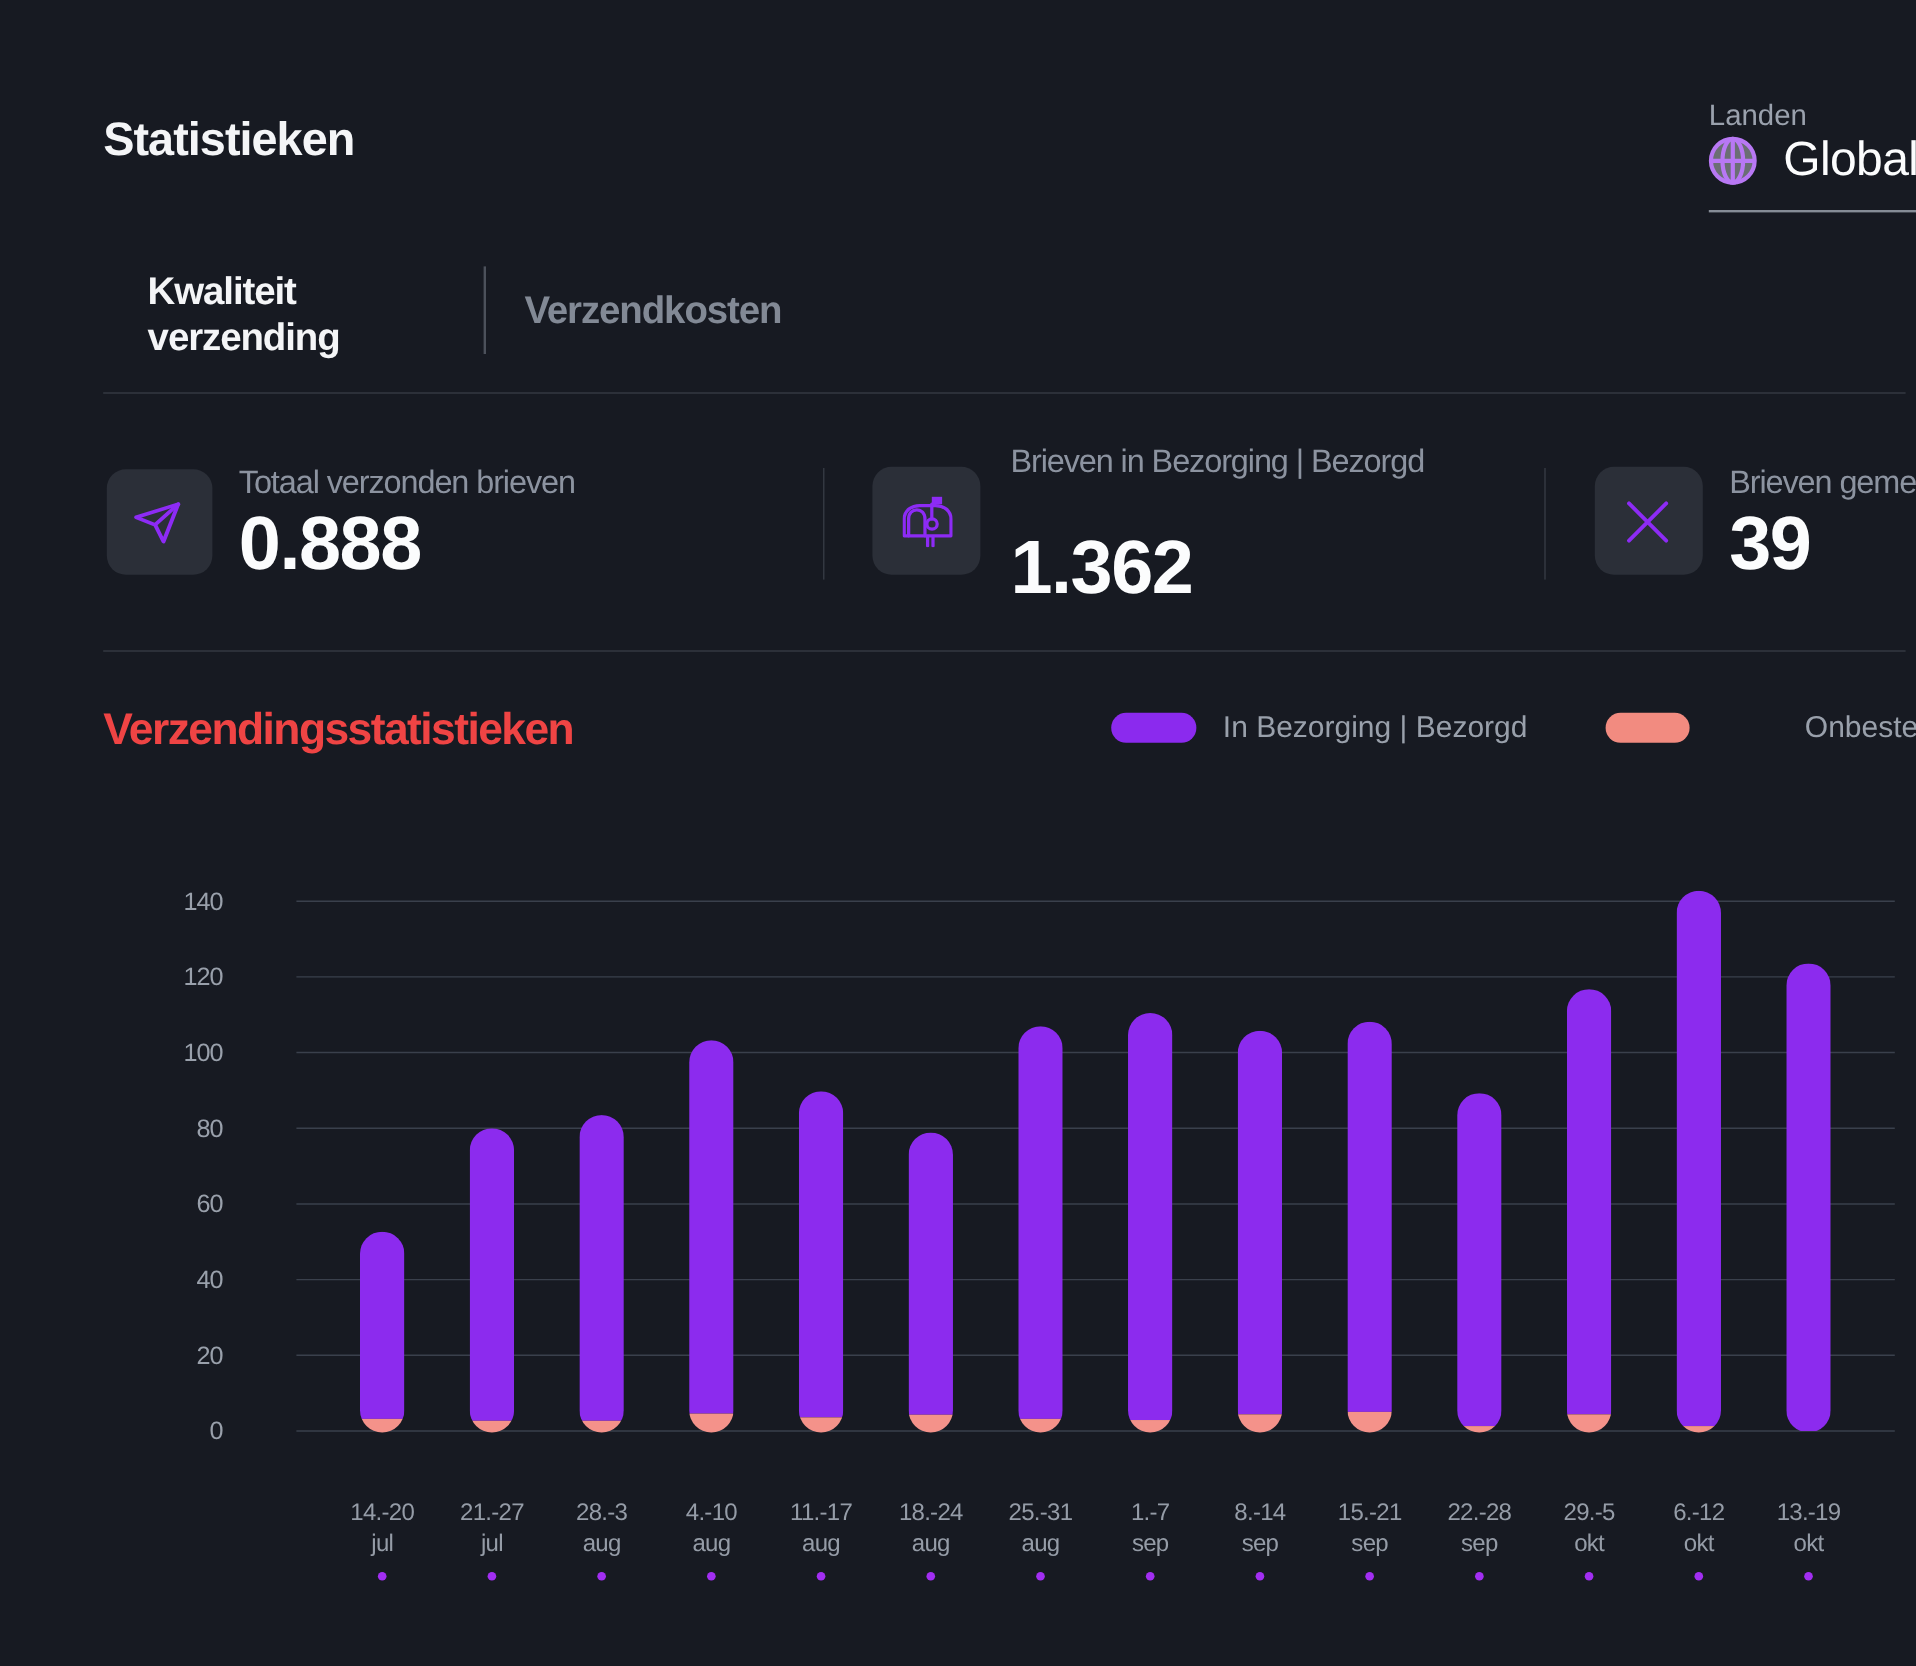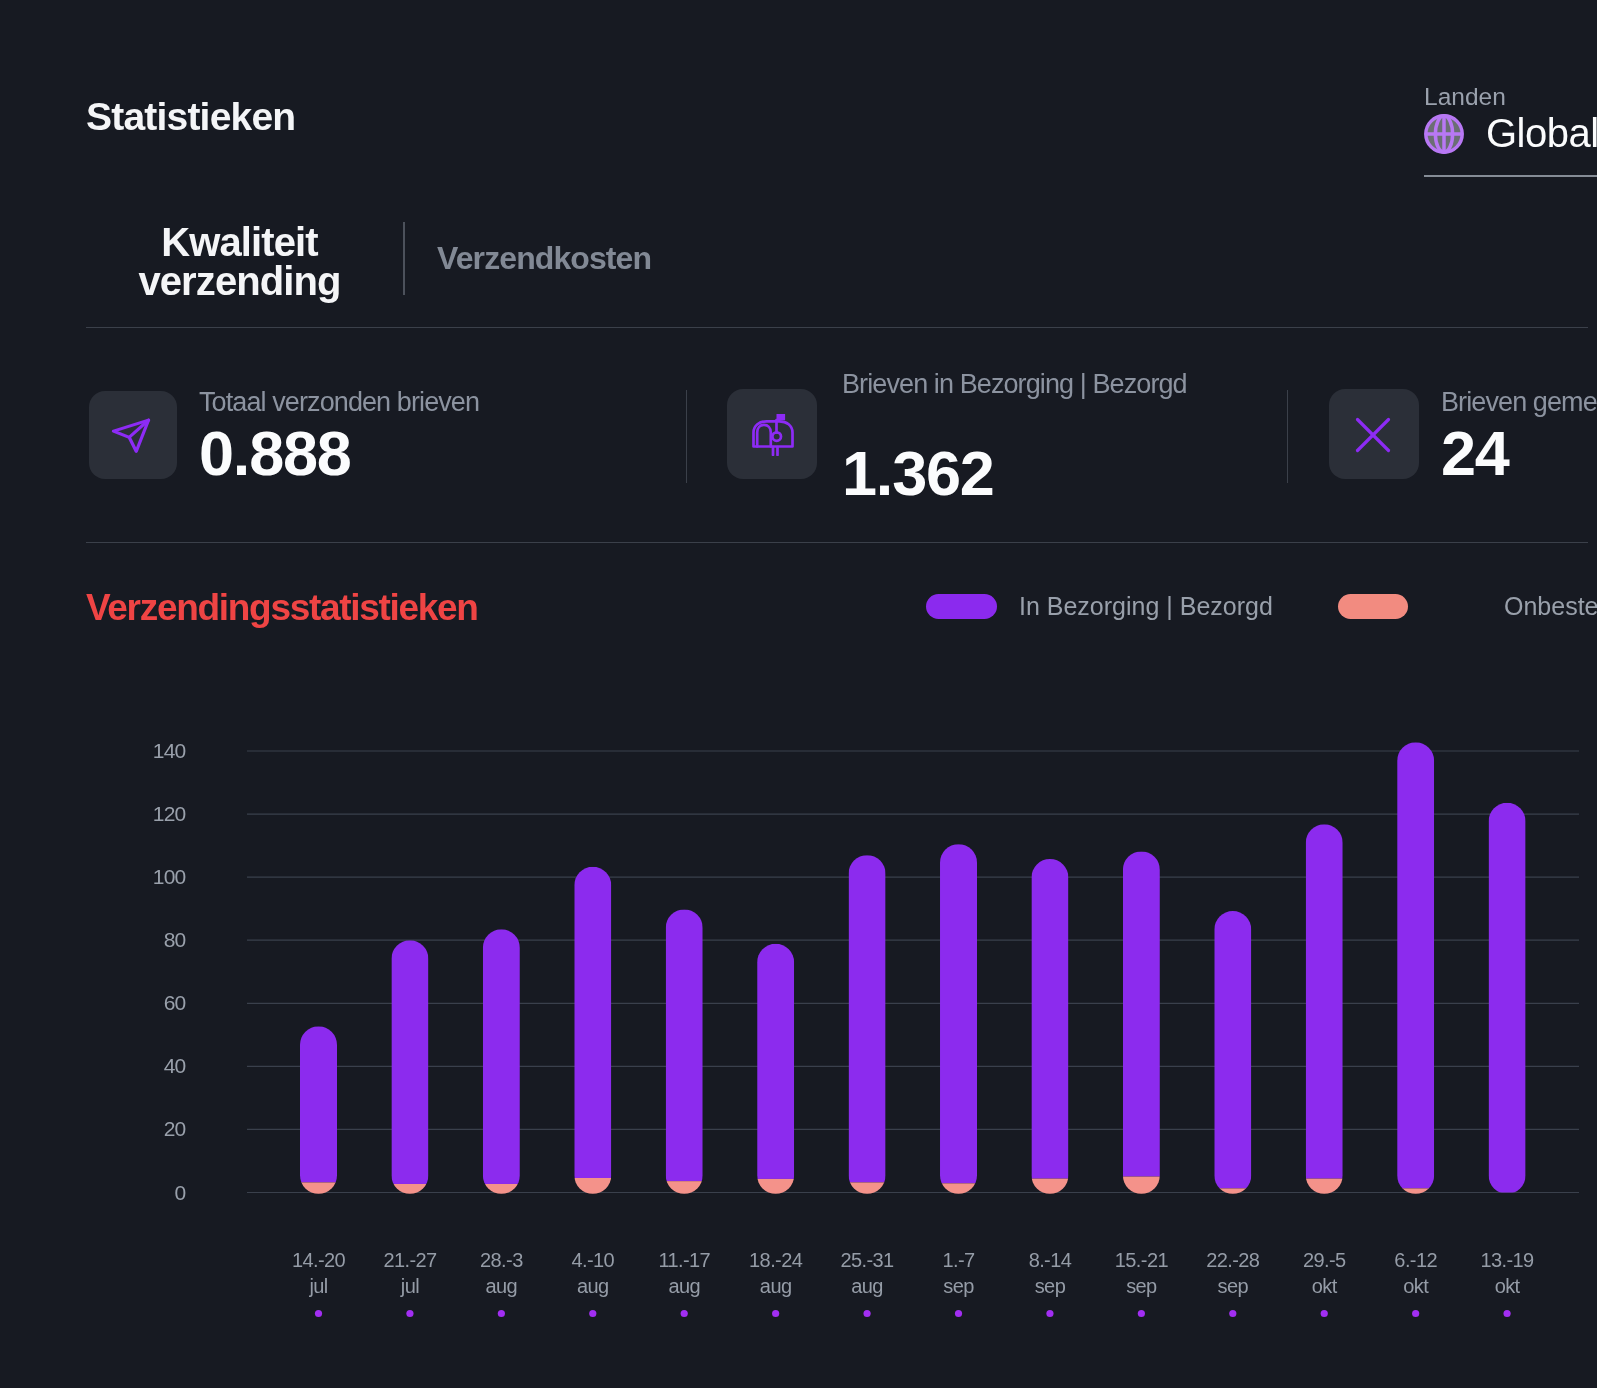--- a/index.html
+++ b/index.html
@@ -14,21 +14,21 @@
 <div class="abs" style="left:1424px;top:84.7px;font-size:24.5px;color:#9aa1ad;">Landen</div>
 <svg class="abs" style="left:1423px;top:113px;" width="42" height="42" viewBox="0 0 42 42">
   <circle cx="21" cy="21" r="18.2" fill="#6b6e74" stroke="#b878f4" stroke-width="3.5"></circle>
   <ellipse cx="21" cy="21" rx="8.6" ry="18.2" fill="none" stroke="#b878f4" stroke-width="3.5"></ellipse>
   <line x1="2.8" y1="21" x2="39.2" y2="21" stroke="#b878f4" stroke-width="3.5"></line>
   <line x1="21" y1="2.8" x2="21" y2="39.2" stroke="#b878f4" stroke-width="3.5"></line>
 </svg>
 <div class="abs" style="left:1486px;top:113px;font-size:40px;letter-spacing:-0.5px;color:#fbfcfd;">Global</div>
 <div class="abs" style="left:1424px;top:175px;width:173px;height:2px;background:#858c96;"></div>
 
-<div class="abs" id="tab1" style="left:123px;top:222.8px;width:233px;font-size:40px;font-weight:bold;letter-spacing:-0.9px;color:#f4f5f7;text-align:center;line-height:39px;white-space:normal;">Kwaliteit verzending</div>
+<div class="abs" id="tab1" style="left:123px;top:222.8px;width:233px;font-size:32px;font-weight:bold;letter-spacing:-0.9px;color:#f4f5f7;line-height:39px;white-space:normal;">Kwaliteit verzending</div>
 <div class="abs" style="left:403px;top:222px;width:2px;height:73px;background:#4c515b;"></div>
 <div class="abs" id="tab2" style="left:437px;top:242.4px;font-size:32px;font-weight:bold;letter-spacing:-0.9px;color:#828995;">Verzendkosten</div>
 
 <div class="abs" style="left:86px;top:327px;width:1502px;height:1px;background:#3b404a;"></div>
 
 <div class="abs" style="left:89px;top:391px;width:88px;height:88px;background:#2b2f38;border-radius:16px;"></div>
 <svg class="abs" style="left:110px;top:417px;" width="42" height="37.5" viewBox="0 0 24 24" preserveAspectRatio="none" fill="none" stroke="#8d2bf5" stroke-width="1.9" stroke-linecap="round" stroke-linejoin="round">
   <path d="M22 2 11 13"></path>
     <path d="M22 2 15 22 11 13 2 9z"></path>
 </svg>
@@ -51,21 +51,21 @@
 <div class="abs" style="left:842px;top:421.5px;font-size:63px;font-weight:bold;letter-spacing:-1.2px;color:#fbfcfd;margin-top:20px;">1.362</div>
 
 <div class="abs" style="left:1287px;top:390px;width:1px;height:93px;background:#3b404a;"></div>
 
 <div class="abs" style="left:1329px;top:389px;width:90px;height:90px;background:#2b2f38;border-radius:16px;"></div>
 <svg class="abs" style="left:1355px;top:417px;" width="36" height="36" viewBox="0 0 36 36" fill="none" stroke="#8d2bf5" stroke-width="3.2" stroke-linecap="round">
   <line x1="2.5" y1="2.5" x2="33.5" y2="33.5"></line>
     <line x1="33.5" y1="2.5" x2="2.5" y2="33.5"></line>
 </svg>
 <div class="abs" style="left:1441px;top:389px;font-size:27px;letter-spacing:-0.9px;color:#8c93a0;">Brieven gemeld</div>
-<div class="abs" style="left:1441px;top:421.5px;font-size:63px;font-weight:bold;letter-spacing:-1.2px;color:#fbfcfd;">24</div>
+<div class="abs" style="left:1441px;top:421.5px;font-size:63px;font-weight:bold;letter-spacing:-1.2px;color:#fbfcfd;">39</div>
 
 <div class="abs" style="left:86px;top:542px;width:1502px;height:1px;background:#3b404a;"></div>
 
 <div class="abs" id="h2" style="left:86px;top:589.2px;font-size:37px;font-weight:bold;letter-spacing:-1.3px;color:#ef4444;">Verzendingsstatistieken</div>
 <div class="abs" style="left:926px;top:594px;width:71px;height:25px;border-radius:12.5px;background:#8b2aee;"></div>
 <div class="abs" style="left:1019px;top:594.2px;font-size:25px;color:#99a0ab;">In Bezorging | Bezorgd</div>
 <div class="abs" style="left:1338px;top:594px;width:70px;height:25px;border-radius:12.5px;background:#f28b80;"></div>
 <div class="abs" style="left:1504px;top:594.2px;font-size:25px;color:#99a0ab;">Onbestelbaar</div>
 
 <svg class="abs" style="left:0;top:0;" width="1597" height="1388" viewBox="0 0 1597 1388">

